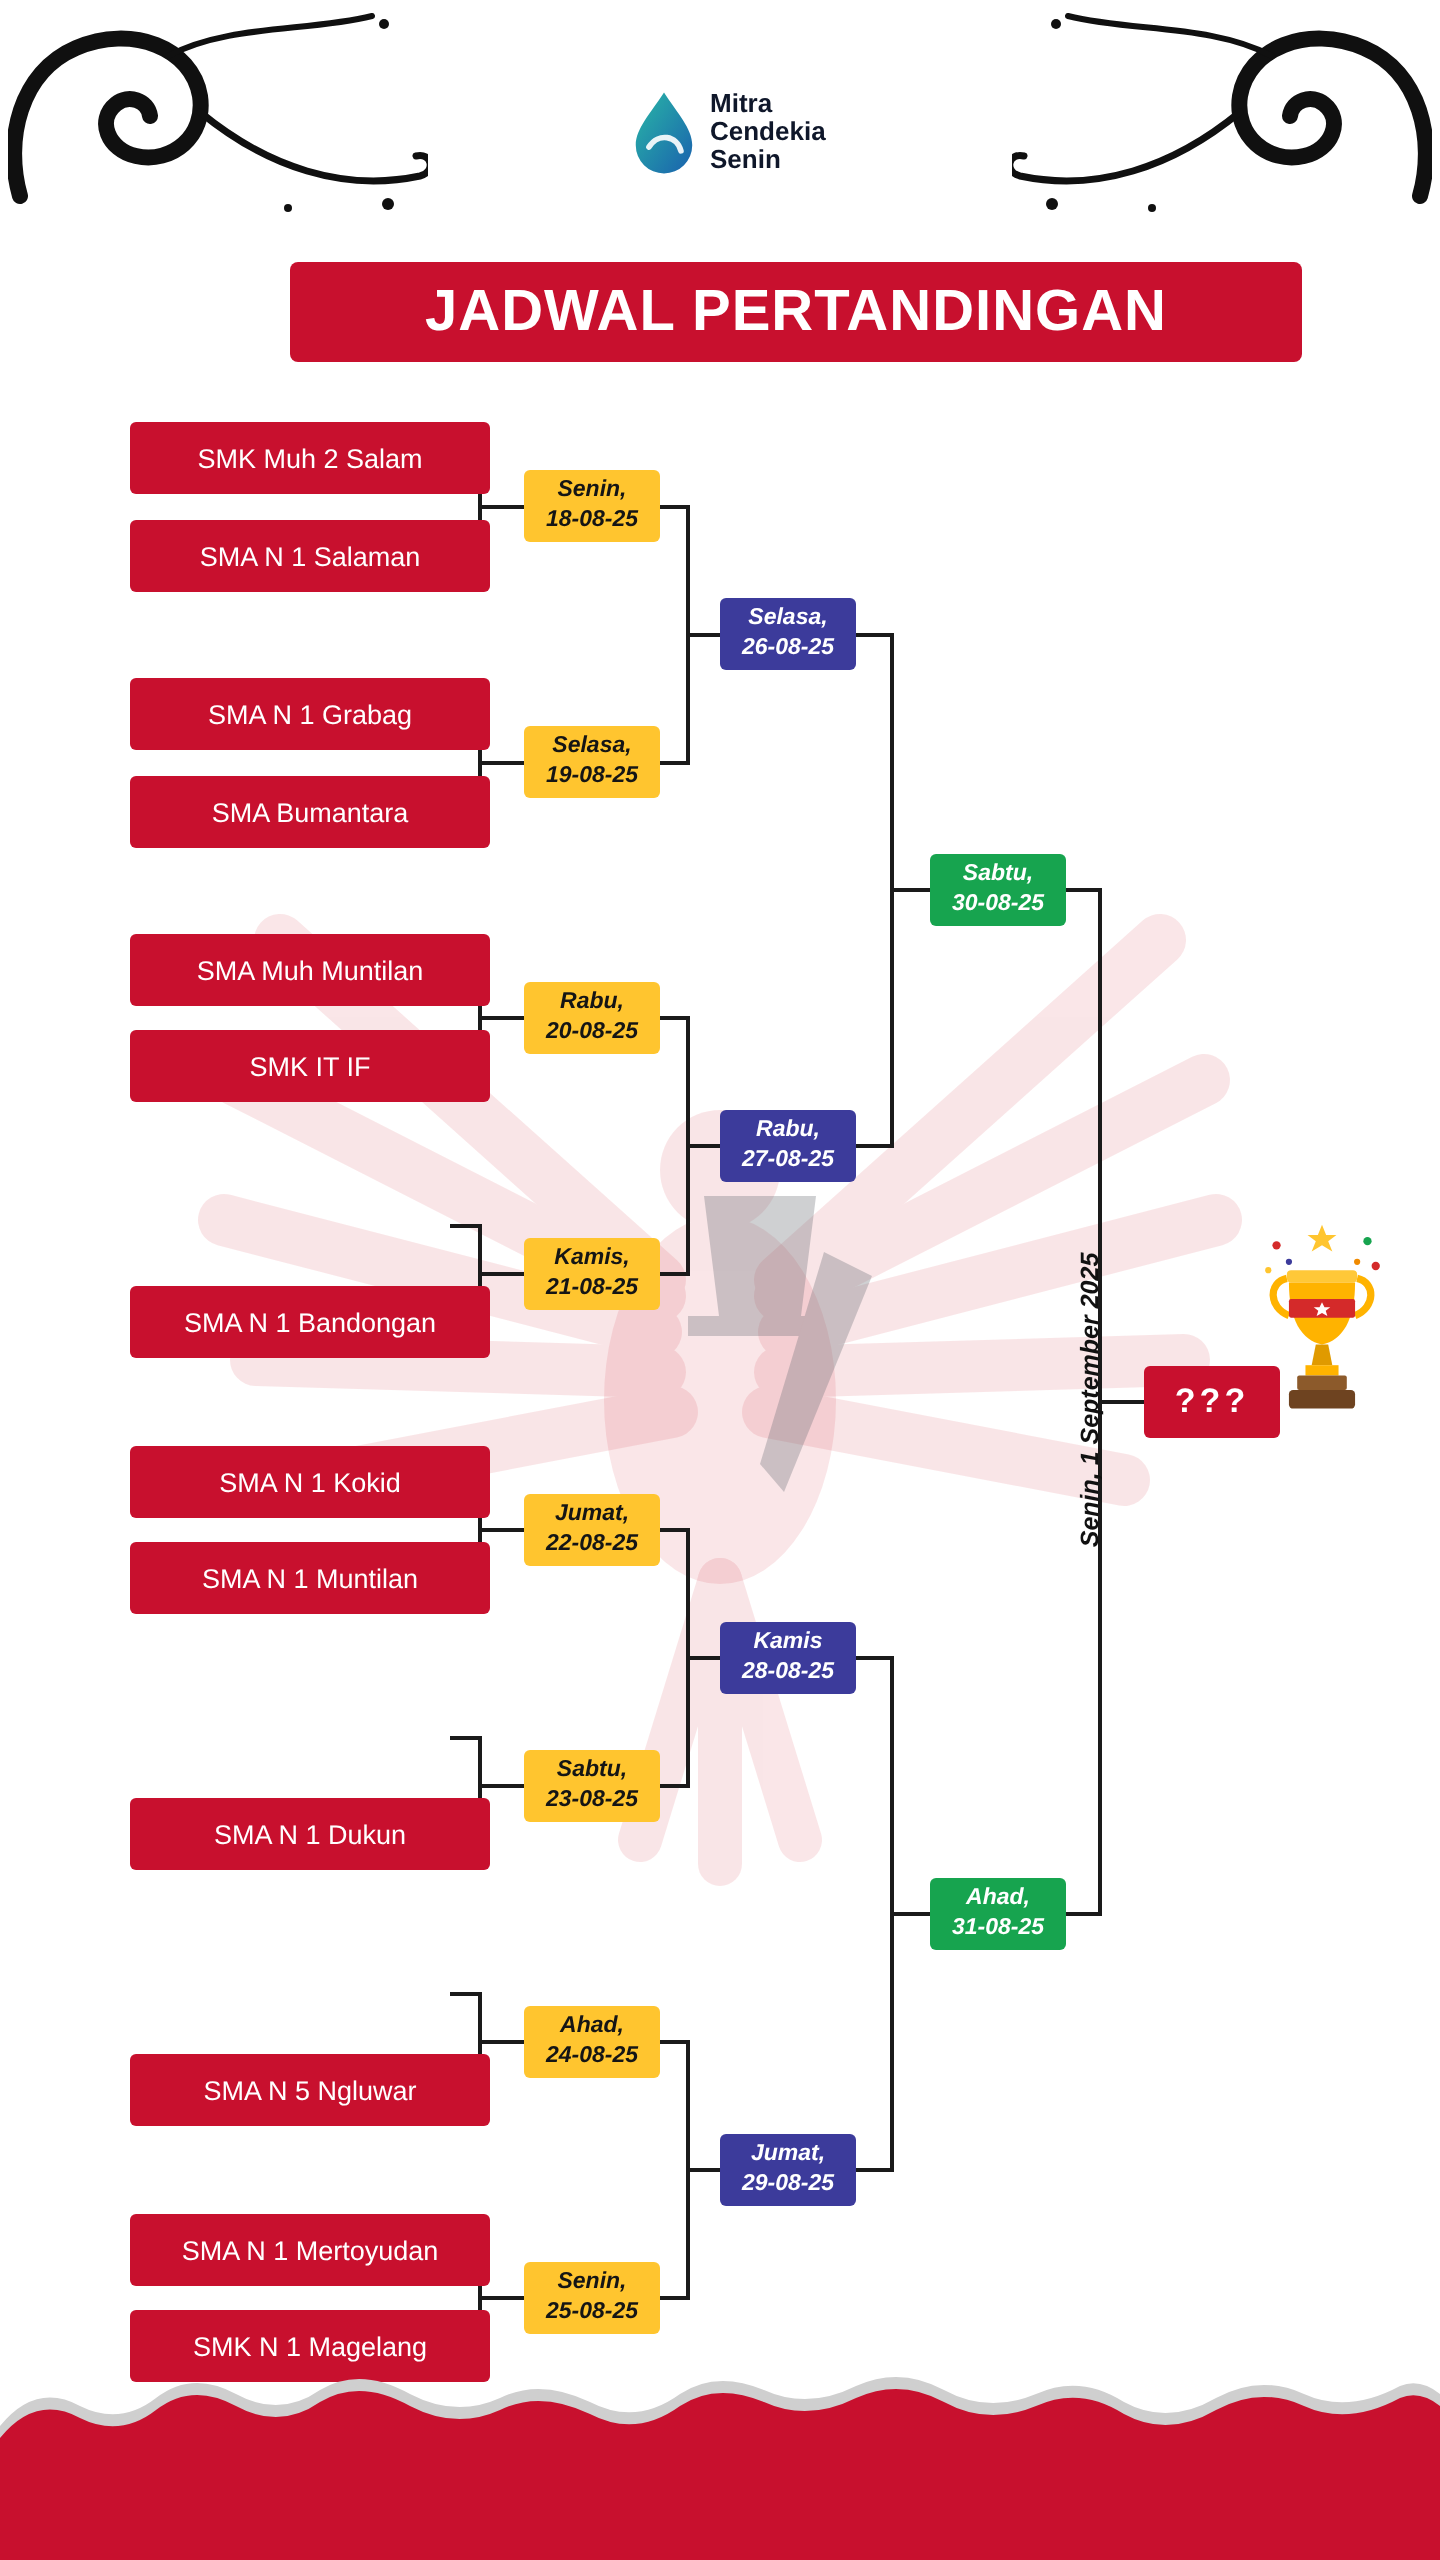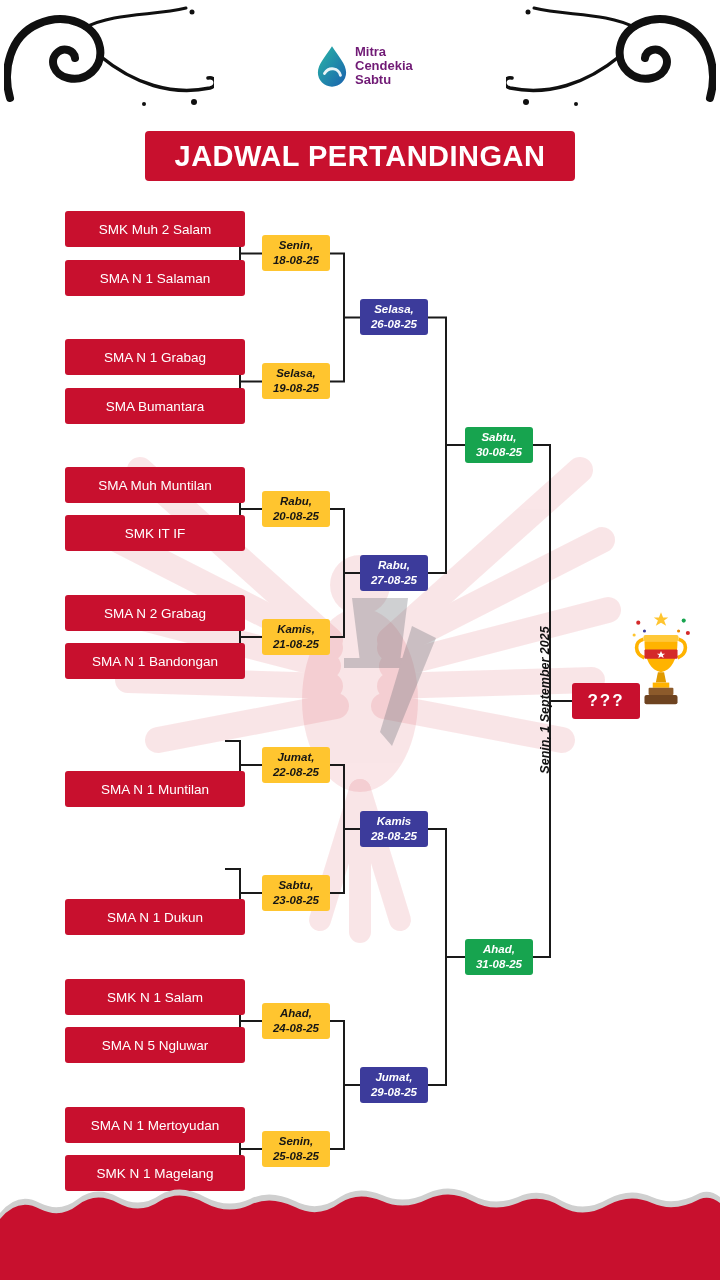--- a/index.html
+++ b/index.html
@@ -5,23 +5,23 @@
   html,body{margin:0;padding:0;background:#ffffff;}
   #poster{
     position:relative;width:720px;height:1280px;overflow:hidden;background:#ffffff;
     font-family:"Liberation Sans",sans-serif;
   }
   .abs{position:absolute;}
   
   .flourish{position:absolute;top:6px;width:210px;height:110px;}
   .flourish.right{transform:scaleX(-1);}
   .logo{position:absolute;top:44px;left:316px;display:flex;align-items:center;}
-  .logo-text{margin-left:7px;color:#701a75;font-weight:bold;font-size:13px;line-height:14px;}
+  .logo-text{margin-left:7px;color:#0f172a;font-weight:bold;font-size:13px;line-height:14px;}
   .title-banner{
-    position:absolute;left:145px;top:131px;width:430px;height:50px;background:var(--red);
+    position:absolute;left:145px;top:131px;width:506px;height:50px;background:var(--red);
     color:#fff;display:flex;align-items:center;justify-content:center;
     font-size:29px;font-weight:800;letter-spacing:.5px;border-radius:4px;
   }
   
   .box{
     position:absolute;display:flex;align-items:center;justify-content:center;
     text-align:center;box-sizing:border-box;border-radius:3px;
   }
   .team{width:180px;height:36px;background:var(--red);color:#fff;font-size:13.5px;font-weight:500;left:65px;}
   .slot{width:68px;height:36px;flex-direction:column;font-style:italic;font-size:11.5px;line-height:1.3;font-weight:600;}
@@ -100,21 +100,21 @@
           <stop offset="0" stop-color="#29B7A6"></stop>
           <stop offset="1" stop-color="#1A61AE"></stop>
         </linearGradient>
       </defs>
       <path d="M17,1 C24,12 32,20 32,29 A15,15 0 1,1 2,29 C2,20 10,12 17,1 Z" fill="url(#lg)"></path>
       <path d="M9,30 C14,22 24,24 26,32" stroke="#fff" stroke-width="3" fill="none" stroke-linecap="round" opacity="0.9"></path>
     </svg>
     <div class="logo-text">
       <div>Mitra</div>
       <div>Cendekia</div>
-      <div>Sabtu</div>
+      <div>Senin</div>
     </div>
   </div>
 
   <div class="title-banner">JADWAL PERTANDINGAN</div>
 
   <svg class="abs" style="left:0;top:0;" width="720" height="1280" viewBox="0 0 720 1280">
     <path fill="none" stroke="#1a1a1a" stroke-width="2" d="
       M225 229 H240 V278 H225 M240 253.5 H262
       M225 357 H240 V406 H225 M240 381.5 H262
       M225 485 H240 V533 H225 M240 509 H262
@@ -131,25 +131,24 @@
       M428 829 H446 V1085 H428 M446 957 H465
       M533 445 H550 V957 H533 M550 701 H572"></path>
   </svg>
 
   <div class="box team" style="top:211px">SMK Muh 2 Salam</div>
   <div class="box team" style="top:260px">SMA N 1 Salaman</div>
   <div class="box team" style="top:339px">SMA N 1 Grabag</div>
   <div class="box team" style="top:388px">SMA Bumantara</div>
   <div class="box team" style="top:467px">SMA Muh Muntilan</div>
   <div class="box team" style="top:515px">SMK IT IF</div>
-  <div class="box team" style="top:595px">SMA N 2 Grabag</div>
   <div class="box team" style="top:643px">SMA N 1 Bandongan</div>
+  <div class="box team" style="top:723px">SMA N 1 Kokid</div>
   <div class="box team" style="top:771px">SMA N 1 Muntilan</div>
   <div class="box team" style="top:899px">SMA N 1 Dukun</div>
-  <div class="box team" style="top:979px">SMK N 1 Salam</div>
   <div class="box team" style="top:1027px">SMA N 5 Ngluwar</div>
   <div class="box team" style="top:1107px">SMA N 1 Mertoyudan</div>
   <div class="box team" style="top:1155px">SMK N 1 Magelang</div>
 
   <div class="box slot yellow" style="top:235px">
       <span>Senin,</span>
       <span>18-08-25</span>
     </div>
   <div class="box slot yellow" style="top:363px">
       <span>Selasa,</span>

